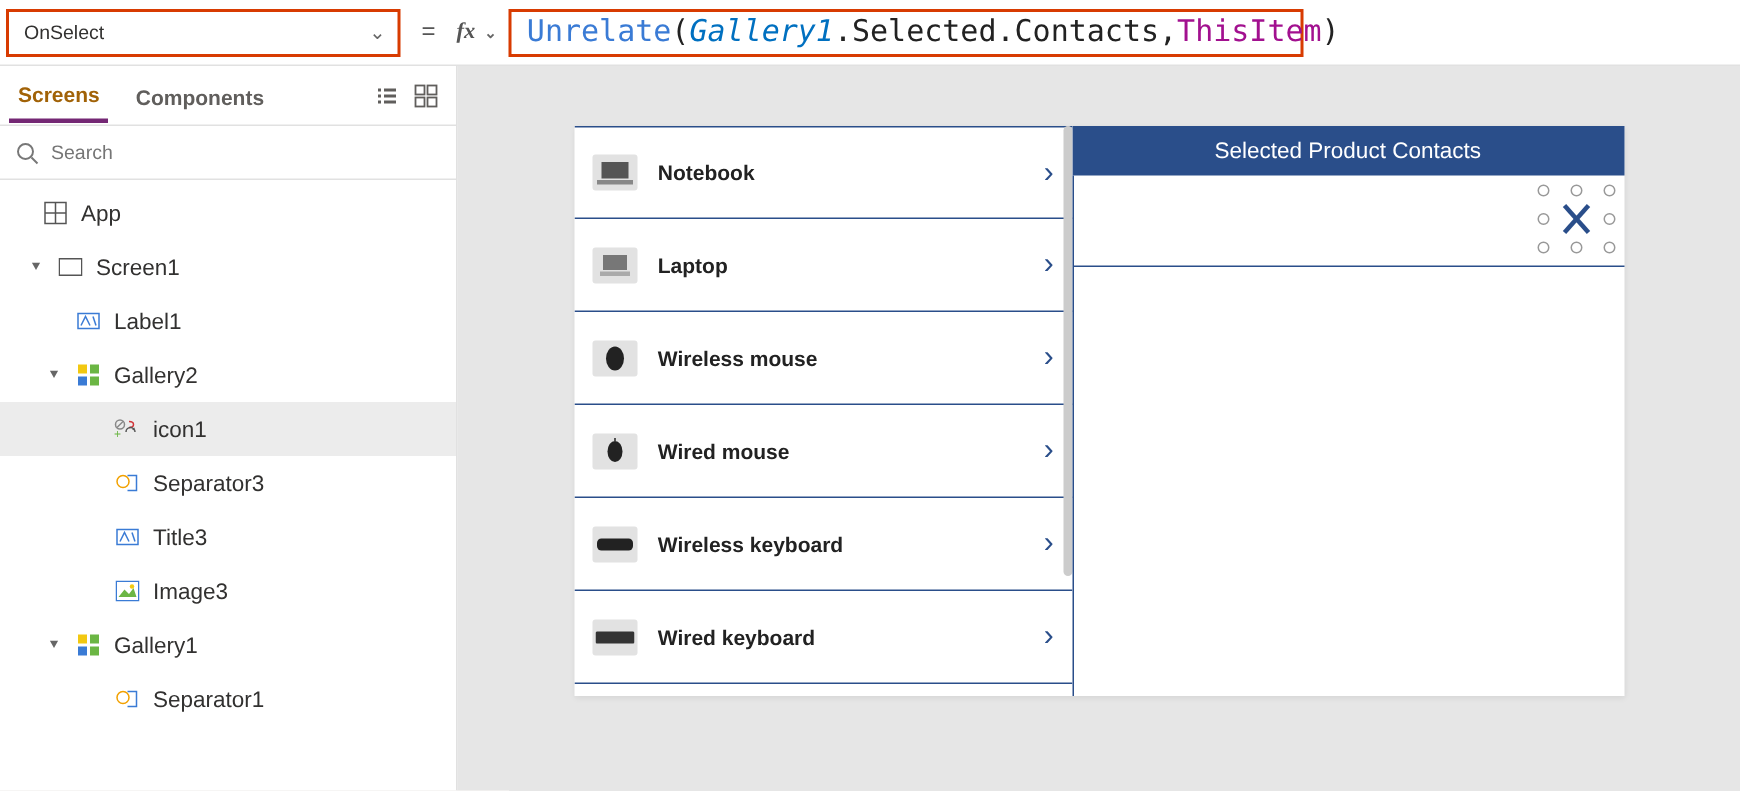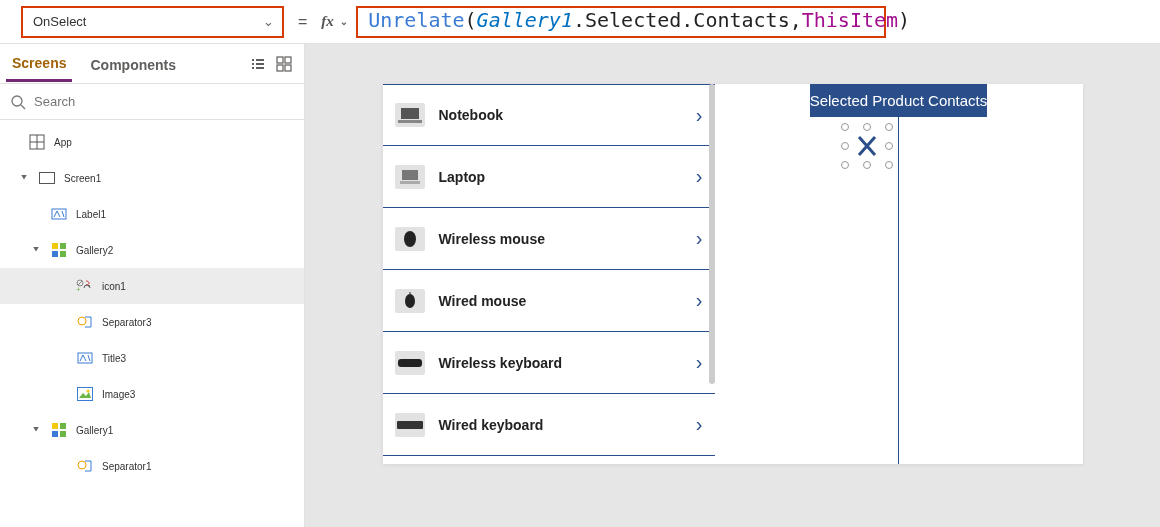--- a/index.html
+++ b/index.html
@@ -1,18 +1,18 @@
 <!DOCTYPE html>
 <html><head>
 <meta charset="utf-8">
 <style>
   * { box-sizing: border-box; margin: 0; padding: 0; }
   body { font-family: "Segoe UI", Arial, sans-serif; font-size: 13px; color: #323130; background: #f3f2f1; width: 1160px; height: 527px; overflow: hidden; }
   
-  .formula-bar { display: flex; align-items: center; height: 44px; background: #fff; border-bottom: 1px solid #e1e1e1; padding: 0 21px; gap: 8px; }
+  .formula-bar { display: flex; align-items: center; height: 44px; background: #fff; border-bottom: 1px solid #e1e1e1; padding: 0 4px; gap: 8px; }
   .property-selector { position: relative; width: 263px; height: 32px; border: 2px solid #d83b01; background: #fff; display: flex; align-items: center; padding: 0 30px 0 10px; }
   .property-selector .chev { position: absolute; right: 8px; color: #666; }
   .equals { font-size: 16px; color: #555; margin: 0 6px; }
   .fx-block { display: flex; align-items: center; gap: 6px; font-weight: bold; }
   .fx-icon { font-style: italic; font-family: Georgia, serif; font-size: 15px; color: #555; }
   .fx-chev { color: #666; font-size: 10px; }
   .formula-input { flex: 1; height: 32px; border: 2px solid #d83b01; background: #fff; padding: 0 10px; display: flex; align-items: flex-start; font-family: Consolas, monospace; font-size: 20px; gap: 0; max-width: 530px; }
   .tok-func { color: #3a7bd5; }
   .tok-prop { color: #0070c0; font-style: italic; }
   .tok-text { color: #222; }
@@ -28,34 +28,34 @@
   .search-input { border: none; outline: none; flex: 1; font-size: 13px; color: #333; }
   
   .tree { flex: 1; overflow-y: auto; padding-top: 4px; }
   .tree-row { display: flex; align-items: center; height: 36px; padding-left: 10px; gap: 8px; cursor: pointer; }
   .tree-row.selected { background: #ececec; }
   .indent-1 { padding-left: 20px; }
   .indent-2 { padding-left: 50px; }
   .indent-3 { padding-left: 76px; }
   .caret { width: 10px; color: #666; font-size: 10px; }
   .tree-icon { width: 18px; height: 18px; display: flex; align-items: center; justify-content: center; }
-  .tree-label { font-size: 10px; color: #323130; }
+  .tree-label { font-size: 15px; color: #323130; }
   
   .canvas-area { flex: 1; background: #e6e6e6; display: flex; align-items: flex-start; justify-content: center; padding: 40px 40px; }
   .app-frame { width: 700px; background: #fff; display: flex; height: 380px; box-shadow: 0 1px 4px rgba(0,0,0,0.08); }
   .product-list { width: 332px; border-right: 0; display: flex; flex-direction: column; position: relative; }
   .product-item { height: 62px; display: flex; align-items: center; padding: 0 12px; border-bottom: 1px solid #2a4e8a; gap: 14px; }
   .product-item:first-child { border-top: 1px solid #2a4e8a; }
   .product-thumb { width: 30px; height: 24px; background: #e2e2e2; border-radius: 2px; display:flex; align-items:center; justify-content:center; }
   .product-name { flex: 1; font-weight: 600; font-size: 14px; color: #222; }
   .product-arrow { color: #2a4e8a; font-size: 20px; }
   .product-scroll { position: relative; overflow: hidden; flex:1; }
   .scroll-indicator { position:absolute; right:0; top:0; width:6px; height:300px; background:#ccc; border-radius:3px; }
   
-  .contacts-panel { flex: 1; display: flex; flex-direction: column; align-items: center; }
+  .contacts-panel { flex: 1; display: flex; flex-direction: column; }
   .contacts-header { background: #2a4e8a; color: #fff; text-align: center; font-weight: 400; font-size: 15px; padding: 8px 0; }
   .contacts-body { flex: 1; position: relative; border-left:1px solid #2a4e8a; }
   .x-icon-sel { position: absolute; right: 10px; top: 10px; width: 44px; height: 38px; }
   .sel-handle { position:absolute; width:8px; height:8px; background:#fff; border:1px solid #999; border-radius:50%; }
   .separator-line { position:absolute; left:0; right:0; top:60px; height:1px; background:#2a4e8a; }
   
   svg { display: block; }
 </style>
 </head>
 <body>

